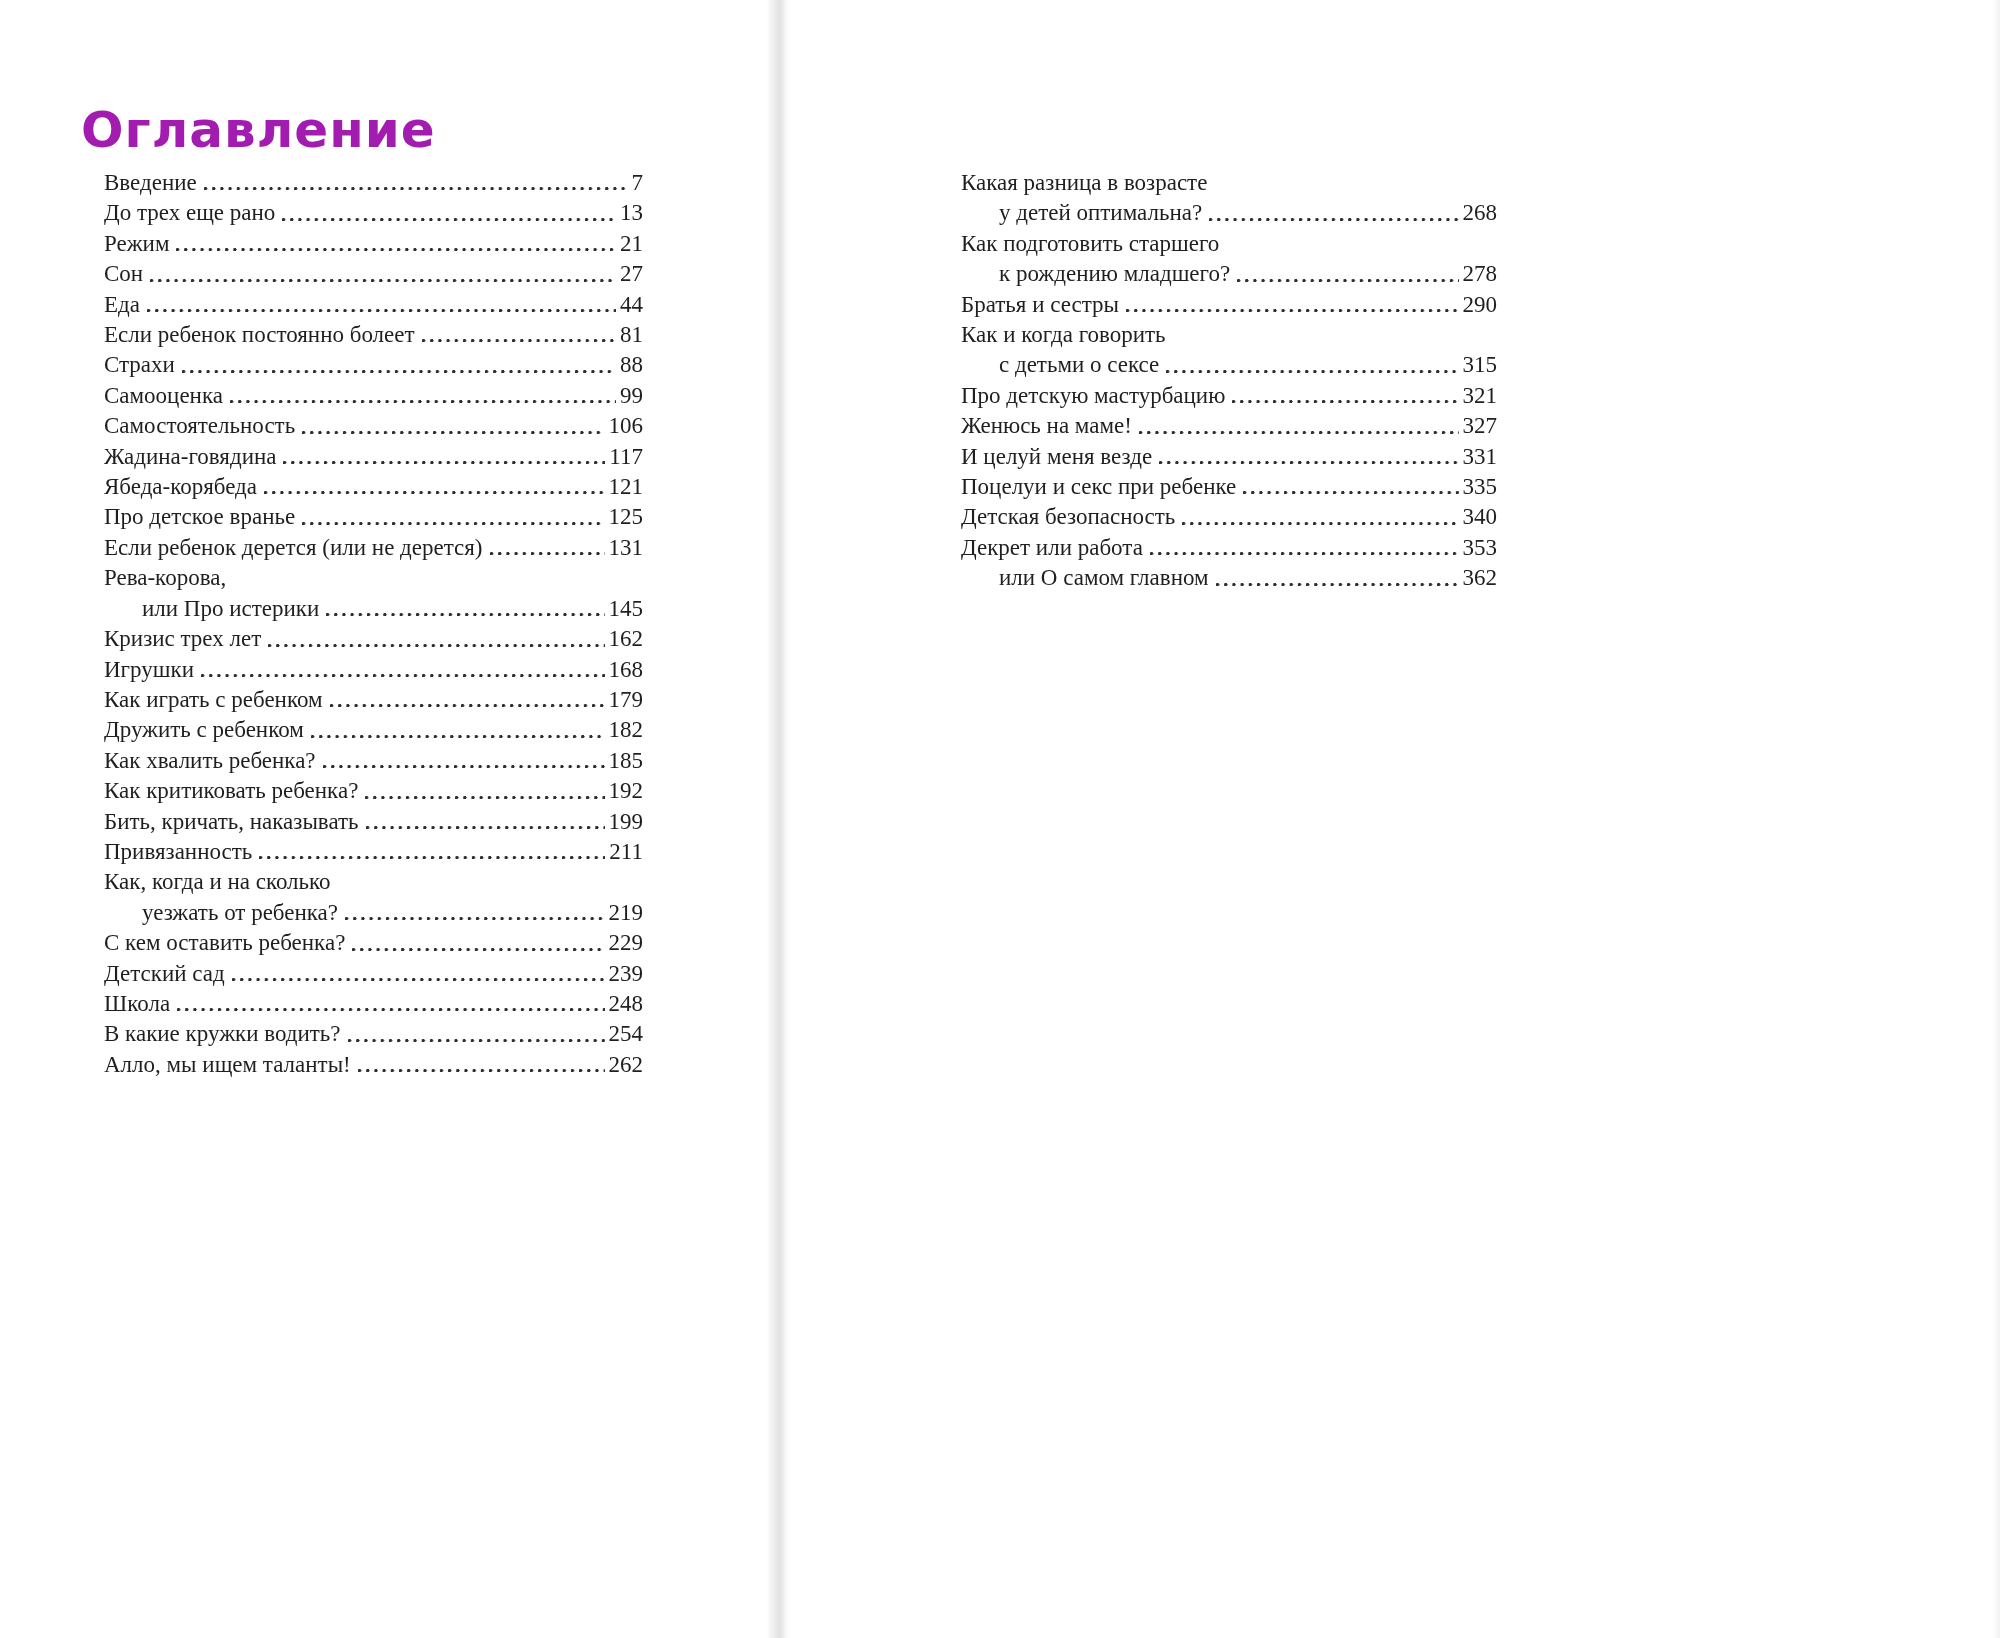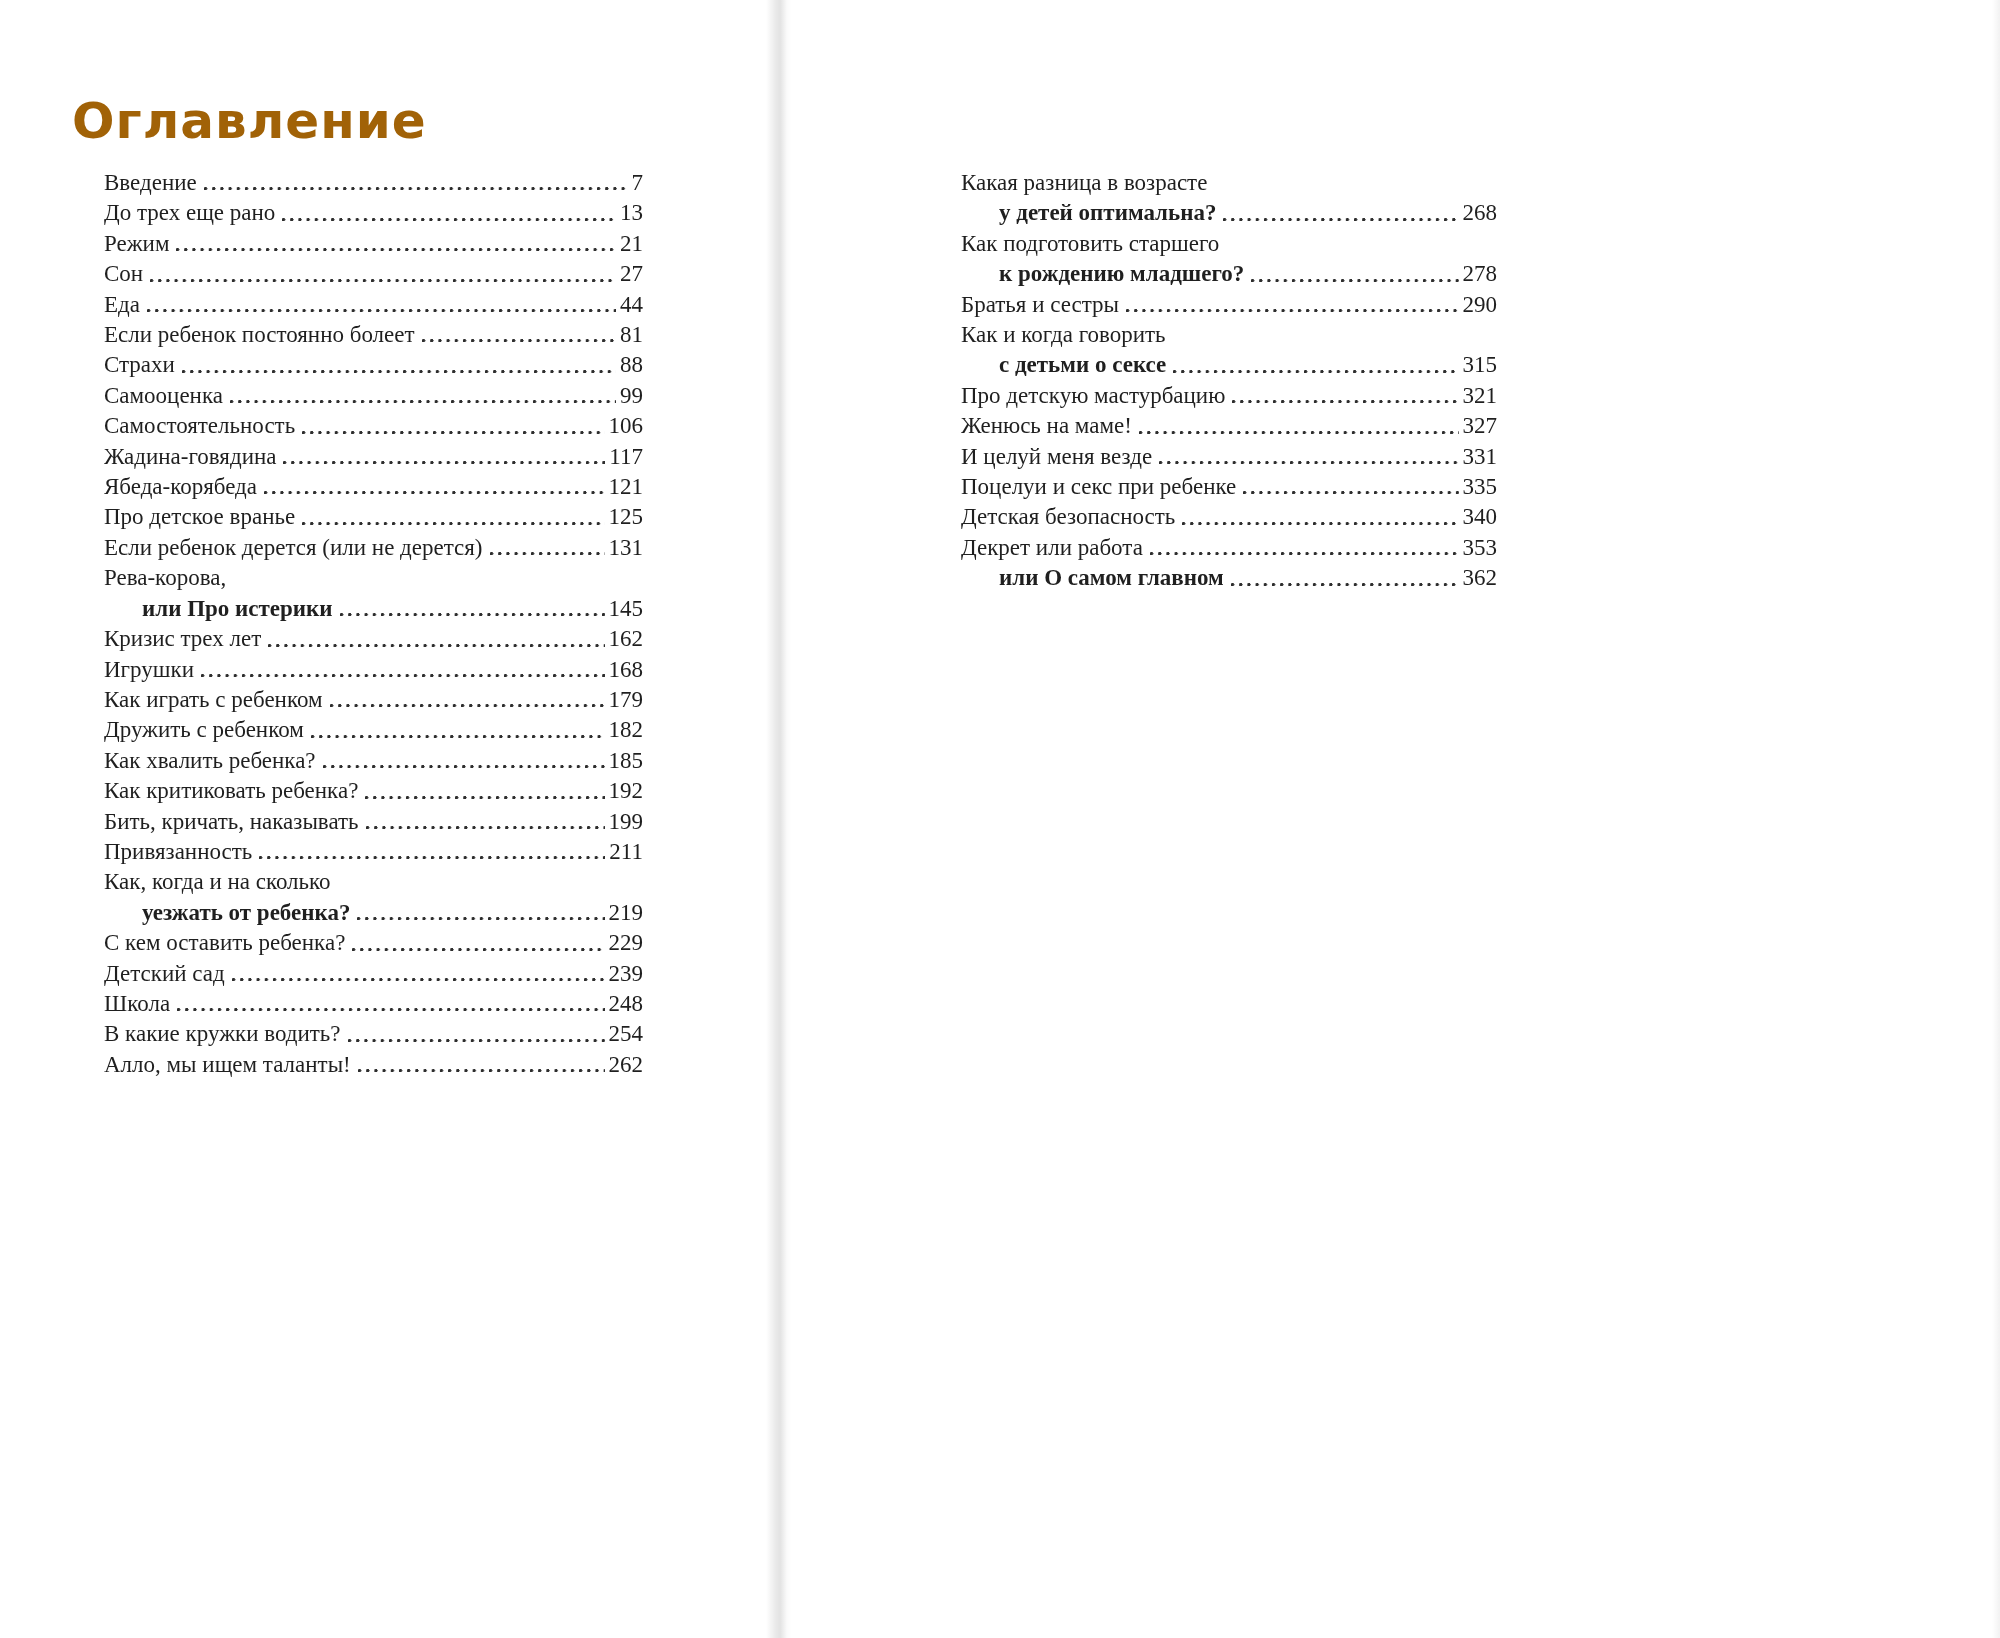--- a/index.html
+++ b/index.html
@@ -34,42 +34,41 @@
     right: 0;
     top: 0;
     width: 8px;
     height: 100%;
     background: linear-gradient(90deg, rgba(0,0,0,0) 0%, rgba(0,0,0,0.05) 100%);
   }
   .title {
     position: absolute;
     left: 64px;
     top: 84px;
-    margin: 8px;
+    margin: 17px;
     font-family: "DejaVu Sans", sans-serif;
     font-weight: 700;
     font-size: 50px;
     letter-spacing: 1px;
-    color: #a16207;
+    color: #a21caf;
   }
   .toc {
     position: absolute;
     top: 168px;
   }
   .toc-left  { left: 65px;  width: 578px; }
   .toc-right { left: 922px; width: 575px; }
   .toc-line {
     display: flex;
     align-items: flex-end;
     line-height: 30.4px;
     font-size: 23px;
   }
   .toc-line.indent .toc-text {
     padding-left: 38px;
-    font-weight: bold;
   }
   .toc-text {
     white-space: nowrap;
     margin-left: 39px;
   }
   .leader {
     flex: 1;
     min-width: 14px;
     height: 4px;
     margin: 0 4px 7px 7px;

